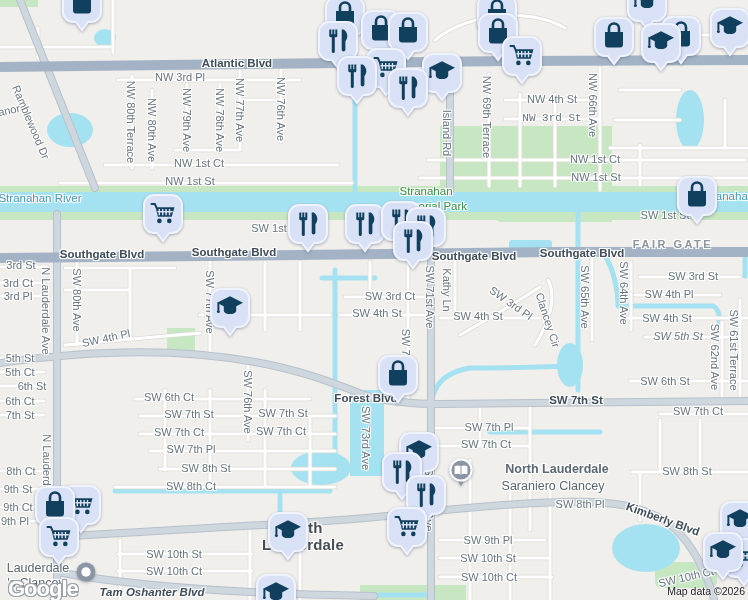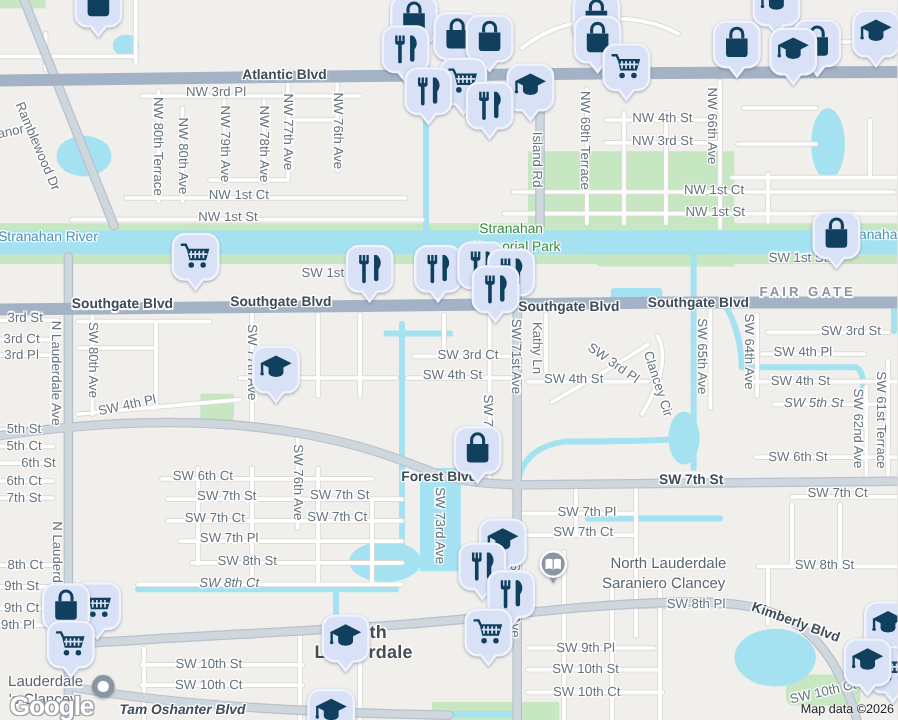--- a/index.html
+++ b/index.html
@@ -125,21 +125,21 @@
       <div class="lbl lbl-minor" style="left: 220px; top: 120px; --r: 90deg;">NW 78th Ave</div>
       <div class="lbl lbl-minor" style="left: 240px; top: 110px; --r: 90deg;">NW 77th Ave</div>
       <div class="lbl lbl-minor" style="left: 281px; top: 109px; --r: 90deg;">NW 76th Ave</div>
       <div class="lbl lbl-minor" style="left: 31px; top: 122px; --r: 67deg;">Ramblewood Dr</div>
       <div class="lbl lbl-minor" style="left: 9px; top: 110px; --r: -12deg;">anor</div>
       <div class="lbl lbl-minor" style="left: 199px; top: 163px;">NW 1st Ct</div>
       <div class="lbl lbl-minor" style="left: 190px; top: 181px;">NW 1st St</div>
       <div class="lbl lbl-minor" style="left: 447px; top: 133px; --r: 90deg;">Island Rd</div>
       <div class="lbl lbl-minor" style="left: 487px; top: 117px; --r: 90deg;">NW 69th Terrace</div>
       <div class="lbl lbl-minor" style="left: 552px; top: 99px;">NW 4th St</div>
-      <div class="lbl lbl-minor" style="left: 552px; top: 118px;">NW 3rd St</div>
+      <div class="lbl lbl-minor" style="left: 552px; top: 118px; font-family: Liberation Mono, monospace;">NW 3rd St</div>
       <div class="lbl lbl-minor" style="left: 593px; top: 105px; --r: 90deg;">NW 66th Ave</div>
       <div class="lbl lbl-minor" style="left: 595px; top: 159px;">NW 1st Ct</div>
       <div class="lbl lbl-minor" style="left: 596px; top: 177px;">NW 1st St</div>
       <div class="lbl lbl-park" style="left: 426px; top: 191px;">Stranahan</div>
       <div class="lbl lbl-park" style="left: 430px; top: 206px;">Memorial Park</div>
       <div class="lbl lbl-water" style="left: 40px; top: 198px;">Stranahan River</div>
       <div class="lbl lbl-water" style="left: 735px; top: 196px;">anahan</div>
       <div class="lbl lbl-minor" style="left: 269px; top: 228px;">SW 1st</div>
       <div class="lbl lbl-minor" style="left: 665px; top: 215px;">SW 1st St</div>
       <div class="lbl lbl-major" style="left: 102px; top: 254px;">Southgate Blvd</div>
@@ -157,21 +157,21 @@
       <div class="lbl lbl-minor" style="left: 390px; top: 296px;">SW 3rd Ct</div>
       <div class="lbl lbl-minor" style="left: 377px; top: 313px;">SW 4th St</div>
       <div class="lbl lbl-minor" style="left: 430px; top: 297px; --r: 90deg;">SW 71st Ave</div>
       <div class="lbl lbl-minor" style="left: 406px; top: 362px; --r: 90deg;">SW 72nd Ave</div>
       <div class="lbl lbl-minor" style="left: 447px; top: 290px; --r: 90deg;">Kathy Ln</div>
       <div class="lbl lbl-minor" style="left: 478px; top: 316px;">SW 4th St</div>
       <div class="lbl lbl-minor" style="left: 511px; top: 303px; --r: 35deg;">SW 3rd Pl</div>
       <div class="lbl lbl-minor" style="left: 548px; top: 320px; --r: 72deg;">Clancey Cir</div>
       <div class="lbl lbl-minor" style="left: 585px; top: 297px; --r: 90deg;">SW 65th Ave</div>
       <div class="lbl lbl-minor" style="left: 624px; top: 293px; --r: 90deg;">SW 64th Ave</div>
-      <div class="lbl lbl-minor" style="left: 693px; top: 276px; margin-left: 16px;">SW 3rd St</div>
+      <div class="lbl lbl-minor" style="left: 693px; top: 276px;">SW 3rd St</div>
       <div class="lbl lbl-minor" style="left: 669px; top: 294px;">SW 4th Pl</div>
       <div class="lbl lbl-minor" style="left: 667px; top: 318px;">SW 4th St</div>
       <div class="lbl lbl-minor" style="left: 678px; top: 336px; font-style: italic;">SW 5th St</div>
       <div class="lbl lbl-minor" style="left: 715px; top: 357px; --r: 90deg;">SW 62nd Ave</div>
       <div class="lbl lbl-minor" style="left: 734px; top: 350px; --r: 90deg;">SW 61st Terrace</div>
       <div class="lbl lbl-minor" style="left: 665px; top: 381px;">SW 6th St</div>
       <div class="lbl lbl-minor" style="left: 698px; top: 411px;">SW 7th Ct</div>
       <div class="lbl lbl-minor" style="left: 20px; top: 358px;">5th St</div>
       <div class="lbl lbl-minor" style="left: 20px; top: 372px;">5th Ct</div>
       <div class="lbl lbl-minor" style="left: 32px; top: 386px;">6th St</div>
@@ -189,32 +189,32 @@
       <div class="lbl lbl-major" style="left: 366px; top: 398px;">Forest Blvd</div>
       <div class="lbl lbl-major" style="left: 576px; top: 400px;">SW 7th St</div>
       <div class="lbl lbl-minor" style="left: 489px; top: 427px;">SW 7th Pl</div>
       <div class="lbl lbl-minor" style="left: 486px; top: 444px;">SW 7th Ct</div>
       <div class="lbl lbl-minor" style="left: 429px; top: 500px; --r: 90deg;">SW 71st Ave</div>
       <div class="lbl lbl-minor" style="left: 21px; top: 471px;">8th Ct</div>
       <div class="lbl lbl-minor" style="left: 18px; top: 489px;">9th St</div>
       <div class="lbl lbl-minor" style="left: 18px; top: 507px;">9th Ct</div>
       <div class="lbl lbl-minor" style="left: 15px; top: 521px;">9th Pl</div>
       <div class="lbl lbl-minor" style="left: 47px; top: 478px; --r: 90deg;">N Lauderdale Ave</div>
-      <div class="lbl lbl-minor" style="left: 191px; top: 486px; font-style: italic;">SW 8th Ct</div>
+      <div class="lbl lbl-minor" style="left: 191px; top: 486px;">SW 8th Ct</div>
       <div class="lbl lbl-minor" style="left: 687px; top: 471px;">SW 8th St</div>
       <div class="lbl lbl-minor" style="left: 580px; top: 504px;">SW 8th Pl</div>
       <div class="lbl lbl-major" style="left: 663px; top: 519px; --r: 20deg;">Kimberly Blvd</div>
       <div class="lbl lbl-minor" style="left: 488px; top: 540px;">SW 9th Pl</div>
       <div class="lbl lbl-minor" style="left: 488px; top: 558px;">SW 10th St</div>
       <div class="lbl lbl-minor" style="left: 489px; top: 577px;">SW 10th Ct</div>
       <div class="lbl lbl-minor" style="left: 174px; top: 554px;">SW 10th St</div>
       <div class="lbl lbl-minor" style="left: 174px; top: 571px;">SW 10th Ct</div>
       <div class="lbl lbl-major" style="left: 152px; top: 592px; font-style: italic;">Tam Oshanter Blvd</div>
       <div class="lbl lbl-minor" style="left: 686px; top: 577px; --r: -13deg;">SW 10th Ct</div>
-      <div class="lbl lbl-poi" style="left: 557px; top: 469px;">North Lauderdale</div>
+      <div class="lbl lbl-poi" style="left: 557px; top: 469px; font-weight: bold;">North Lauderdale</div>
       <div class="lbl lbl-poi" style="left: 553px; top: 486px;">Saraniero Clancey</div>
       <div class="lbl lbl-poi" style="left: 38px; top: 568px;">Lauderdale</div>
       <div class="lbl lbl-poi" style="left: 36px; top: 583px;">'s Clancey</div>
       <div class="lbl lbl-city" style="left: 302px; top: 527px;">North</div>
       <div class="lbl lbl-city" style="left: 303px; top: 544px;">Lauderdale</div>
     </div>
   <div id="pins">
       <div class="pin" style="left: 60px; top: -19px;"><svg width="44" height="54" viewBox="0 0 44 54">
           <path class="pin-body" d="M13,3H31A10,10 0 0 1 41,13V31A10,10 0 0 1 31,41H28.2L22,49L15.8,41H13A10,10 0 0 1 3,31V13A10,10 0 0 1 13,3Z"></path>
           <g>

